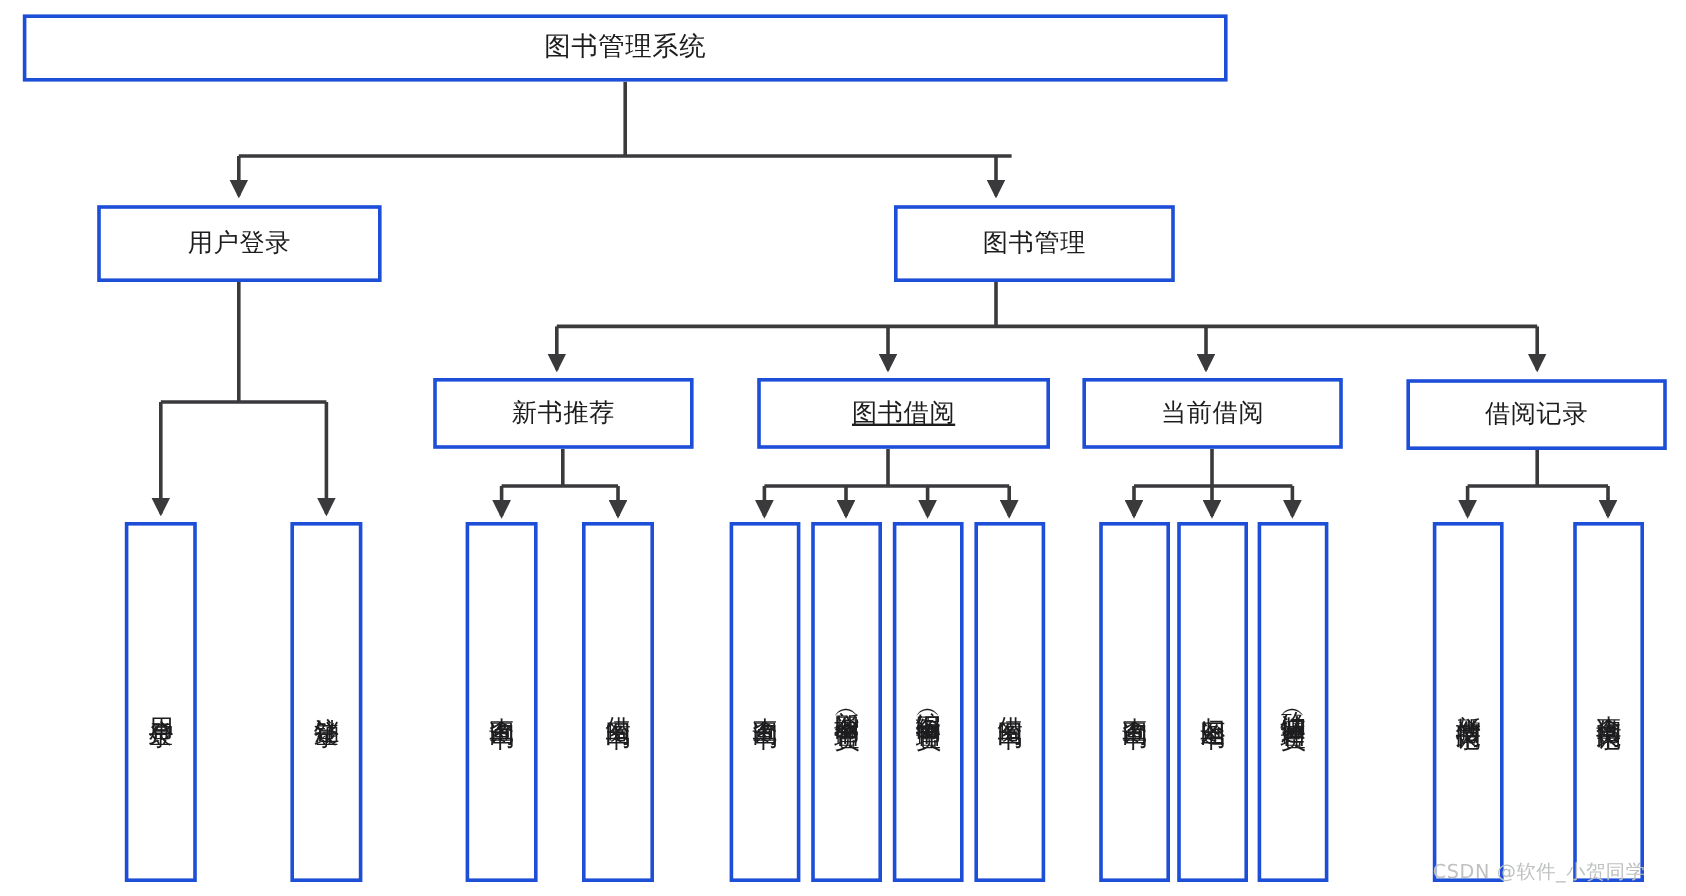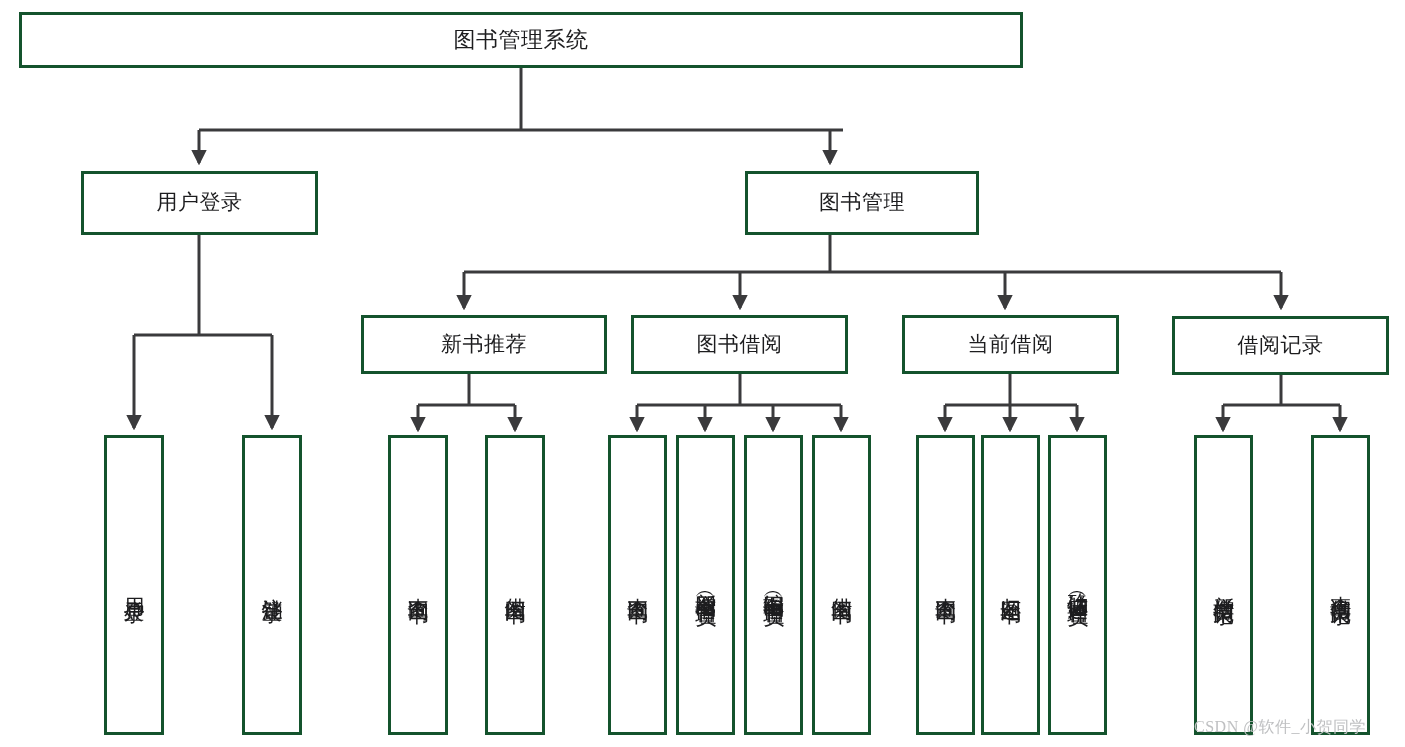--- a/index.html
+++ b/index.html
@@ -23,21 +23,21 @@
     left: 0;
     top: 0;
     width: 1405px;
     height: 747px;
     pointer-events: none;
   }
   .node {
     position: absolute;
     box-sizing: border-box;
     background: #ffffff;
-    border: 3px solid #14532d;
+    border: 3px solid #1d4ed8;
     display: flex;
     align-items: center;
     justify-content: center;
     color: #1d1d1f;
   }
   .node.horiz {
     font-size: 21px;
     letter-spacing: 0.5px;
     line-height: 1.2;
     text-align: center;
@@ -63,21 +63,20 @@
     white-space: normal;
     word-break: break-all;
   }
   .watermark {
     position: absolute;
     font-size: 16px;
     color: #bfc0c2;
     white-space: nowrap;
     letter-spacing: 0.5px;
     user-select: none;
-    font-family: Liberation Serif, serif;
   }
 </style>
 </head>
 <body>
 
 <div id="canvas">
 
   <svg class="wires" viewBox="0 0 1405 747" xmlns="http://www.w3.org/2000/svg">
     <defs>
       <marker id="arrow" viewBox="0 0 10 10" refX="8.5" refY="5" markerWidth="5.2" markerHeight="5.2" orient="auto-start-reverse">
@@ -133,25 +132,25 @@
   </div>
 
   <div class="node horiz" style="left:81px; top:171px; width:237px; height:64px;">
     <span>用户登录</span>
   </div>
 
   <div class="node horiz" style="left:712px; top:171px; width:234px; height:64px;margin-left:33px;">
     <span>图书管理</span>
   </div>
 
-  <div class="node horiz" style="left:361px; top:315px; width:246px; height:59px;">
+  <div class="node horiz" style="left:361px; top:315px; width:217px; height:59px;">
     <span>新书推荐</span>
   </div>
 
-  <div class="node horiz" style="left:631px; top:315px; width:217px; height:59px;">
+  <div class="node horiz" style="left:631px; top:315px; width:244px; height:59px;text-decoration:underline;">
     <span>图书借阅</span>
   </div>
 
   <div class="node horiz" style="left:902px; top:315px; width:217px; height:59px;text-align:right;">
     <span>当前借阅</span>
   </div>
 
   <div class="node horiz" style="left:1172px; top:316px; width:217px; height:59px;">
     <span>借阅记录</span>
   </div>

